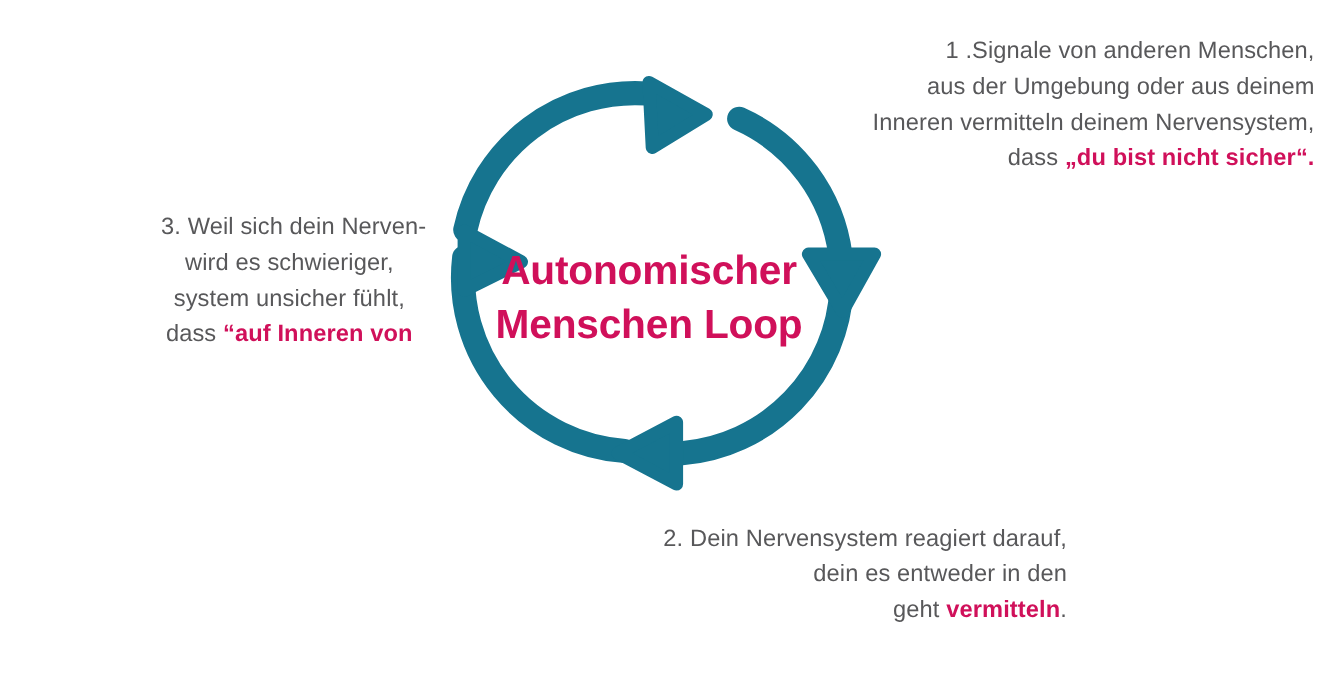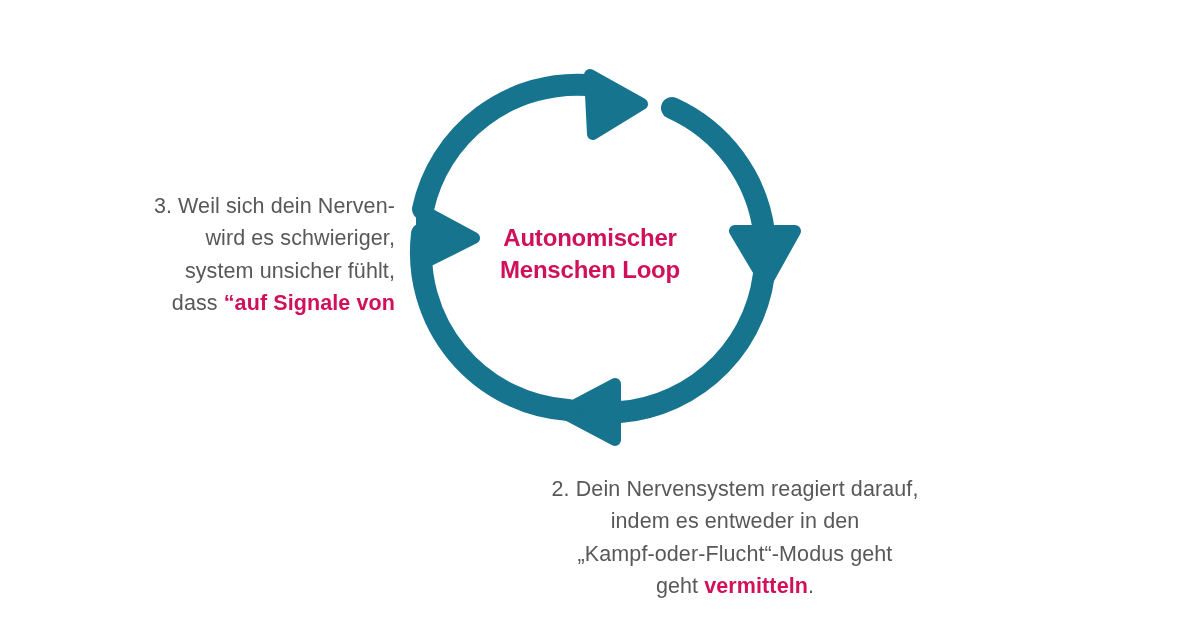--- a/index.html
+++ b/index.html
@@ -33,21 +33,21 @@
   }
 
   
   #center-label {
     position: absolute;
     left: 440px;
     top: 222px;
     width: 300px;
     text-align: center;
     color: #D0105A;
-    font-size: 24px;
+    font-size: 37px;
     font-weight: bold;
     line-height: 1.32;
     letter-spacing: -0.2px;
   }
 
   
   .step-block {
     position: absolute;
     color: #58585A;
     font-size: 21.5px;
@@ -62,27 +62,27 @@
   #step-1 {
     left: 640px;
     top: 30px;
     width: 555px;
     text-align: right;
   }
   #step-2 {
     left: 500px;
     top: 473px;
     width: 470px;
-    text-align: center;
+    text-align: right;
   }
   #step-3 {
-    left: 105px;
+    left: 118px;
     top: 190px;
     width: 290px;
-    text-align: right;
+    text-align: center;
   }
   #step-3 .first-line {
     padding-left: 8px;
   }
 </style>
 </head>
 <body>
 
 <div id="canvas">
 
@@ -115,28 +115,33 @@
         <path fill="#16748F" stroke="#16748F" stroke-width="12" stroke-linejoin="round" d="M 32 202 L 32 148 L 84 176 Z"></path>
       </g>
     </svg>
   </div>
 
   <div id="center-label">
     <div>Autonomischer</div>
     <div>Menschen Loop</div>
   </div>
 
+  <div id="step-1" class="step-block">
+    <div>1 .Signale von anderen Menschen,</div>
+    <div>aus der Umgebung oder aus deinem</div>
+    <div>Inneren vermitteln deinem Nervensystem,</div>
+    <div><span>dass </span><span class="hl">„du bist nicht sicher“.</span></div>
+  </div>
 
   <div id="step-2" class="step-block">
     <div>2. Dein Nervensystem reagiert darauf,</div>
-    <div>indem es entweder in den</div>
-    <div>„Kampf-oder-Flucht“-Modus geht</div>
+    <div>dein es entweder in den</div>
     <div><span>geht </span><span class="hl">vermitteln</span><span>.</span></div>
   </div>
 
   <div id="step-3" class="step-block">
     <div class="first-line">3. Weil sich dein Nerven-</div>
     <div>wird es schwieriger,</div>
     <div>system unsicher fühlt,</div>
-    <div><span>dass </span><span class="hl">“auf Signale von</span></div>
+    <div><span>dass </span><span class="hl">“auf Inneren von</span></div>
   </div>
 
 </div>
 
 </body></html>

